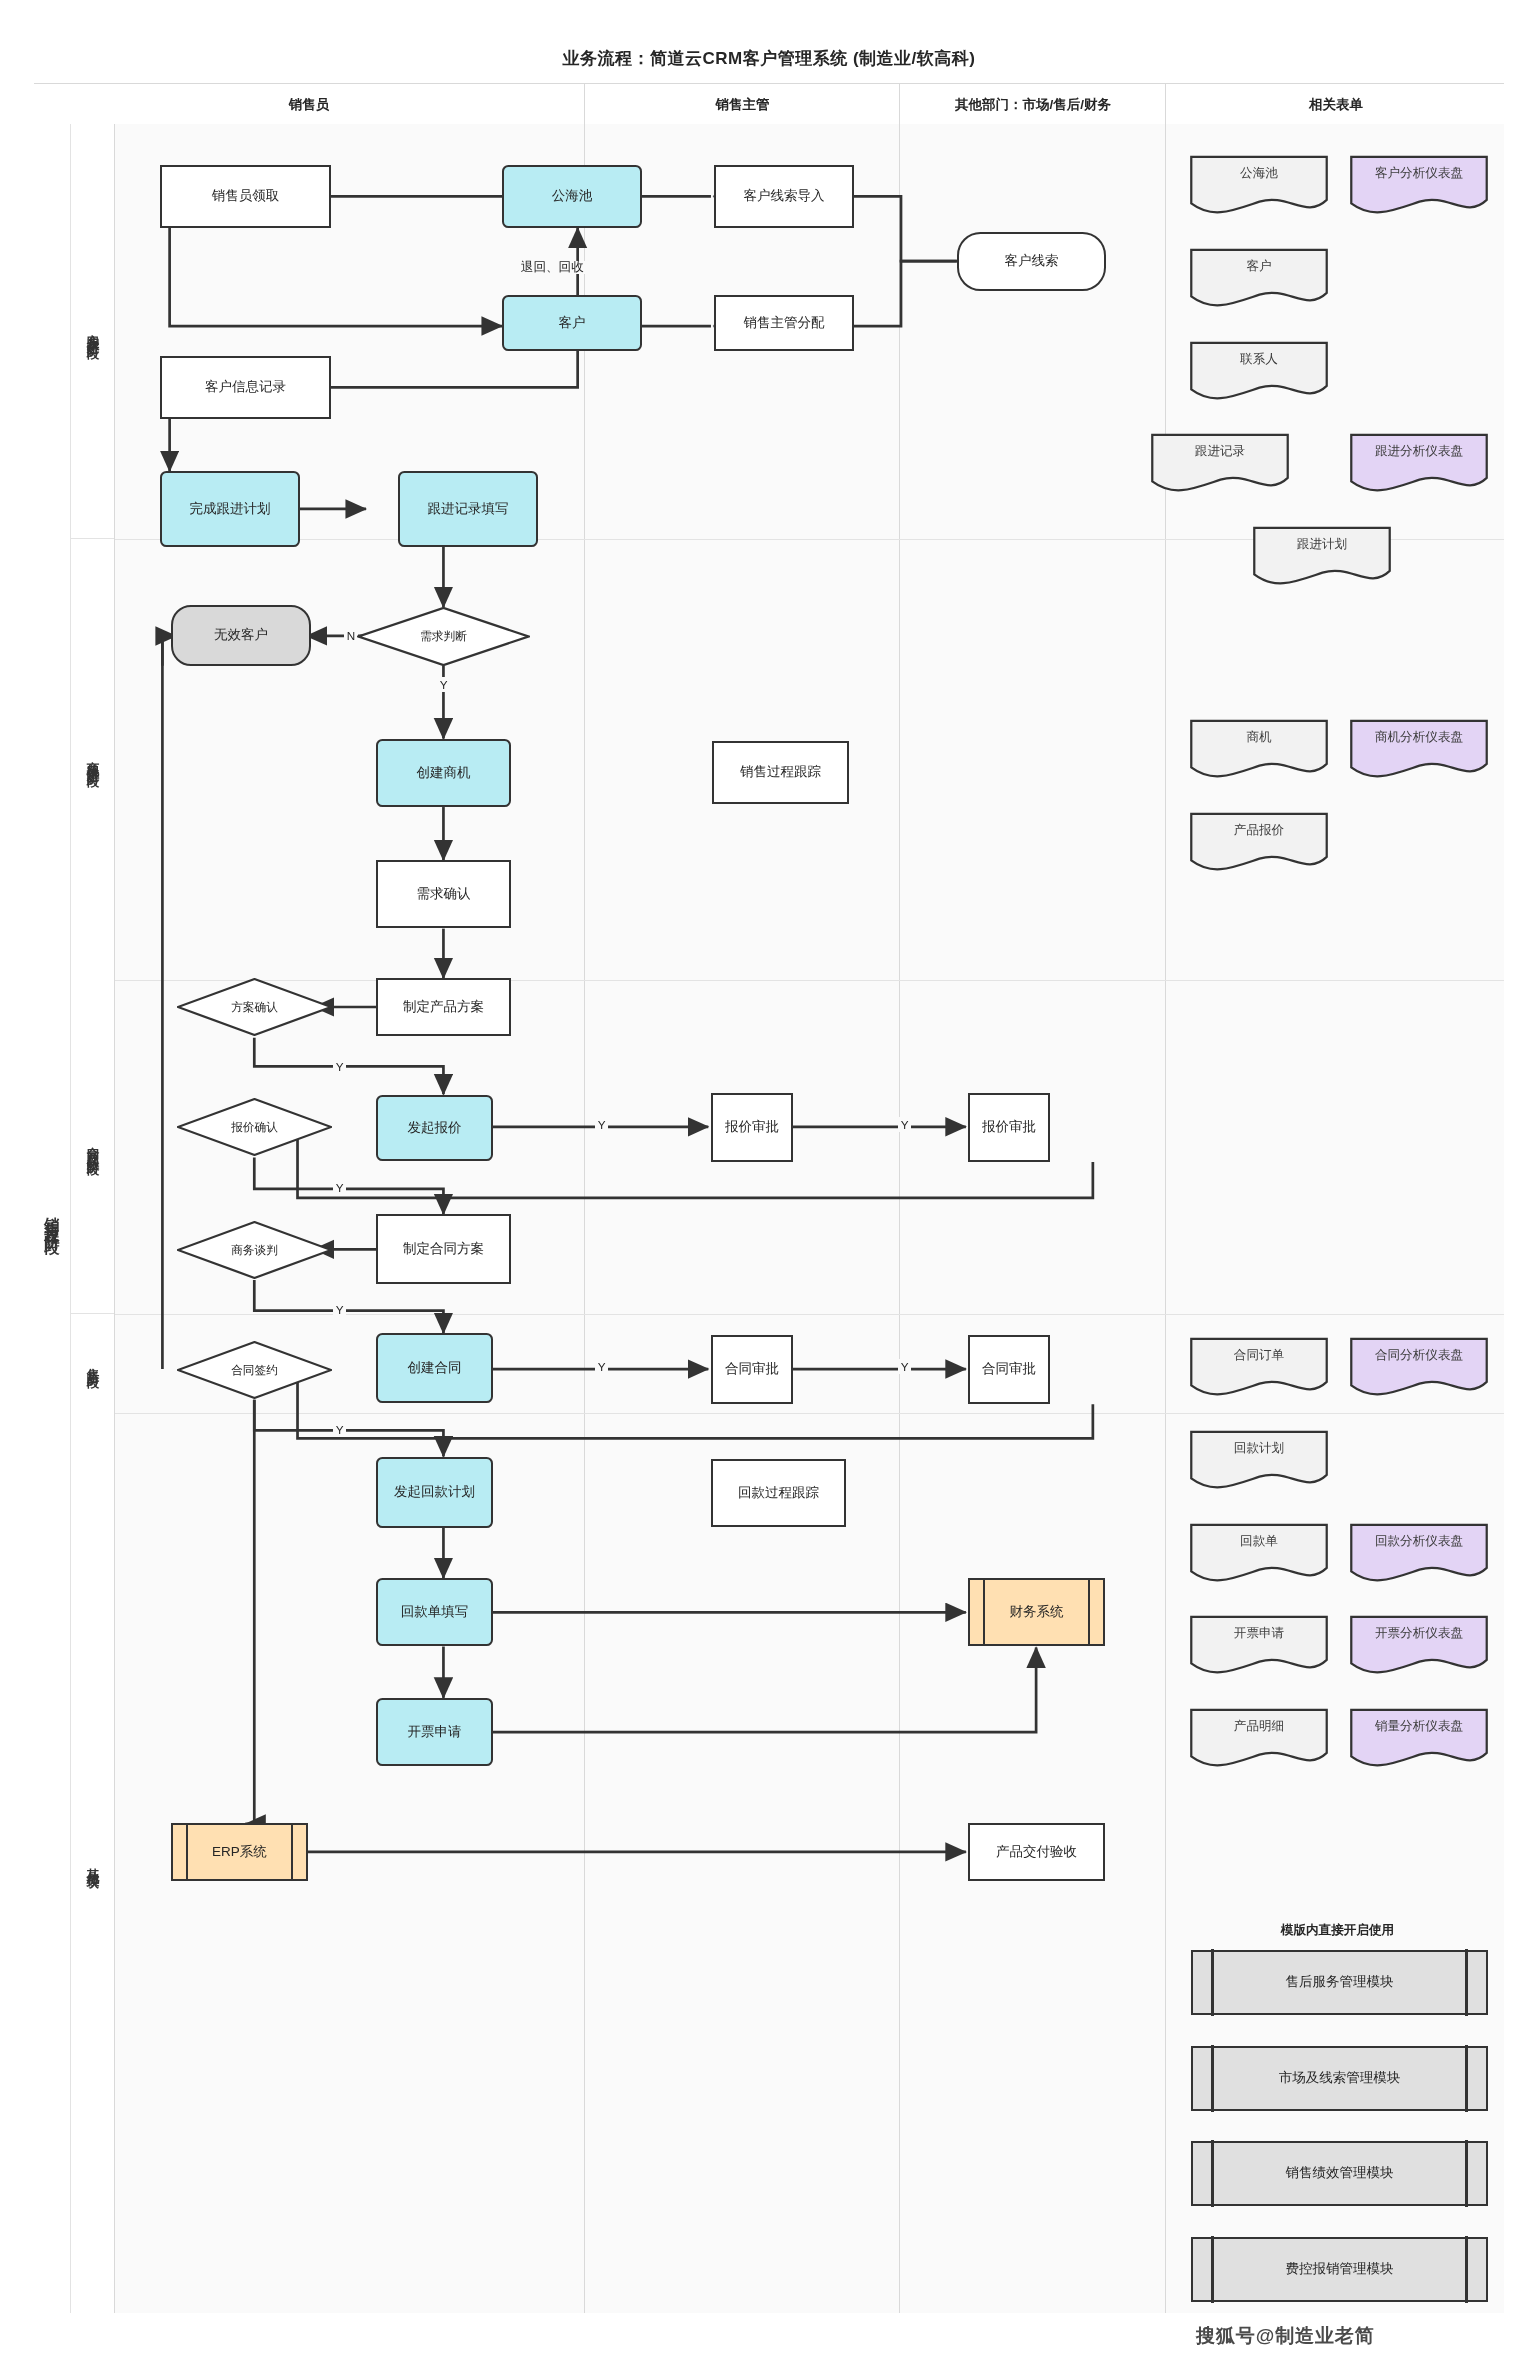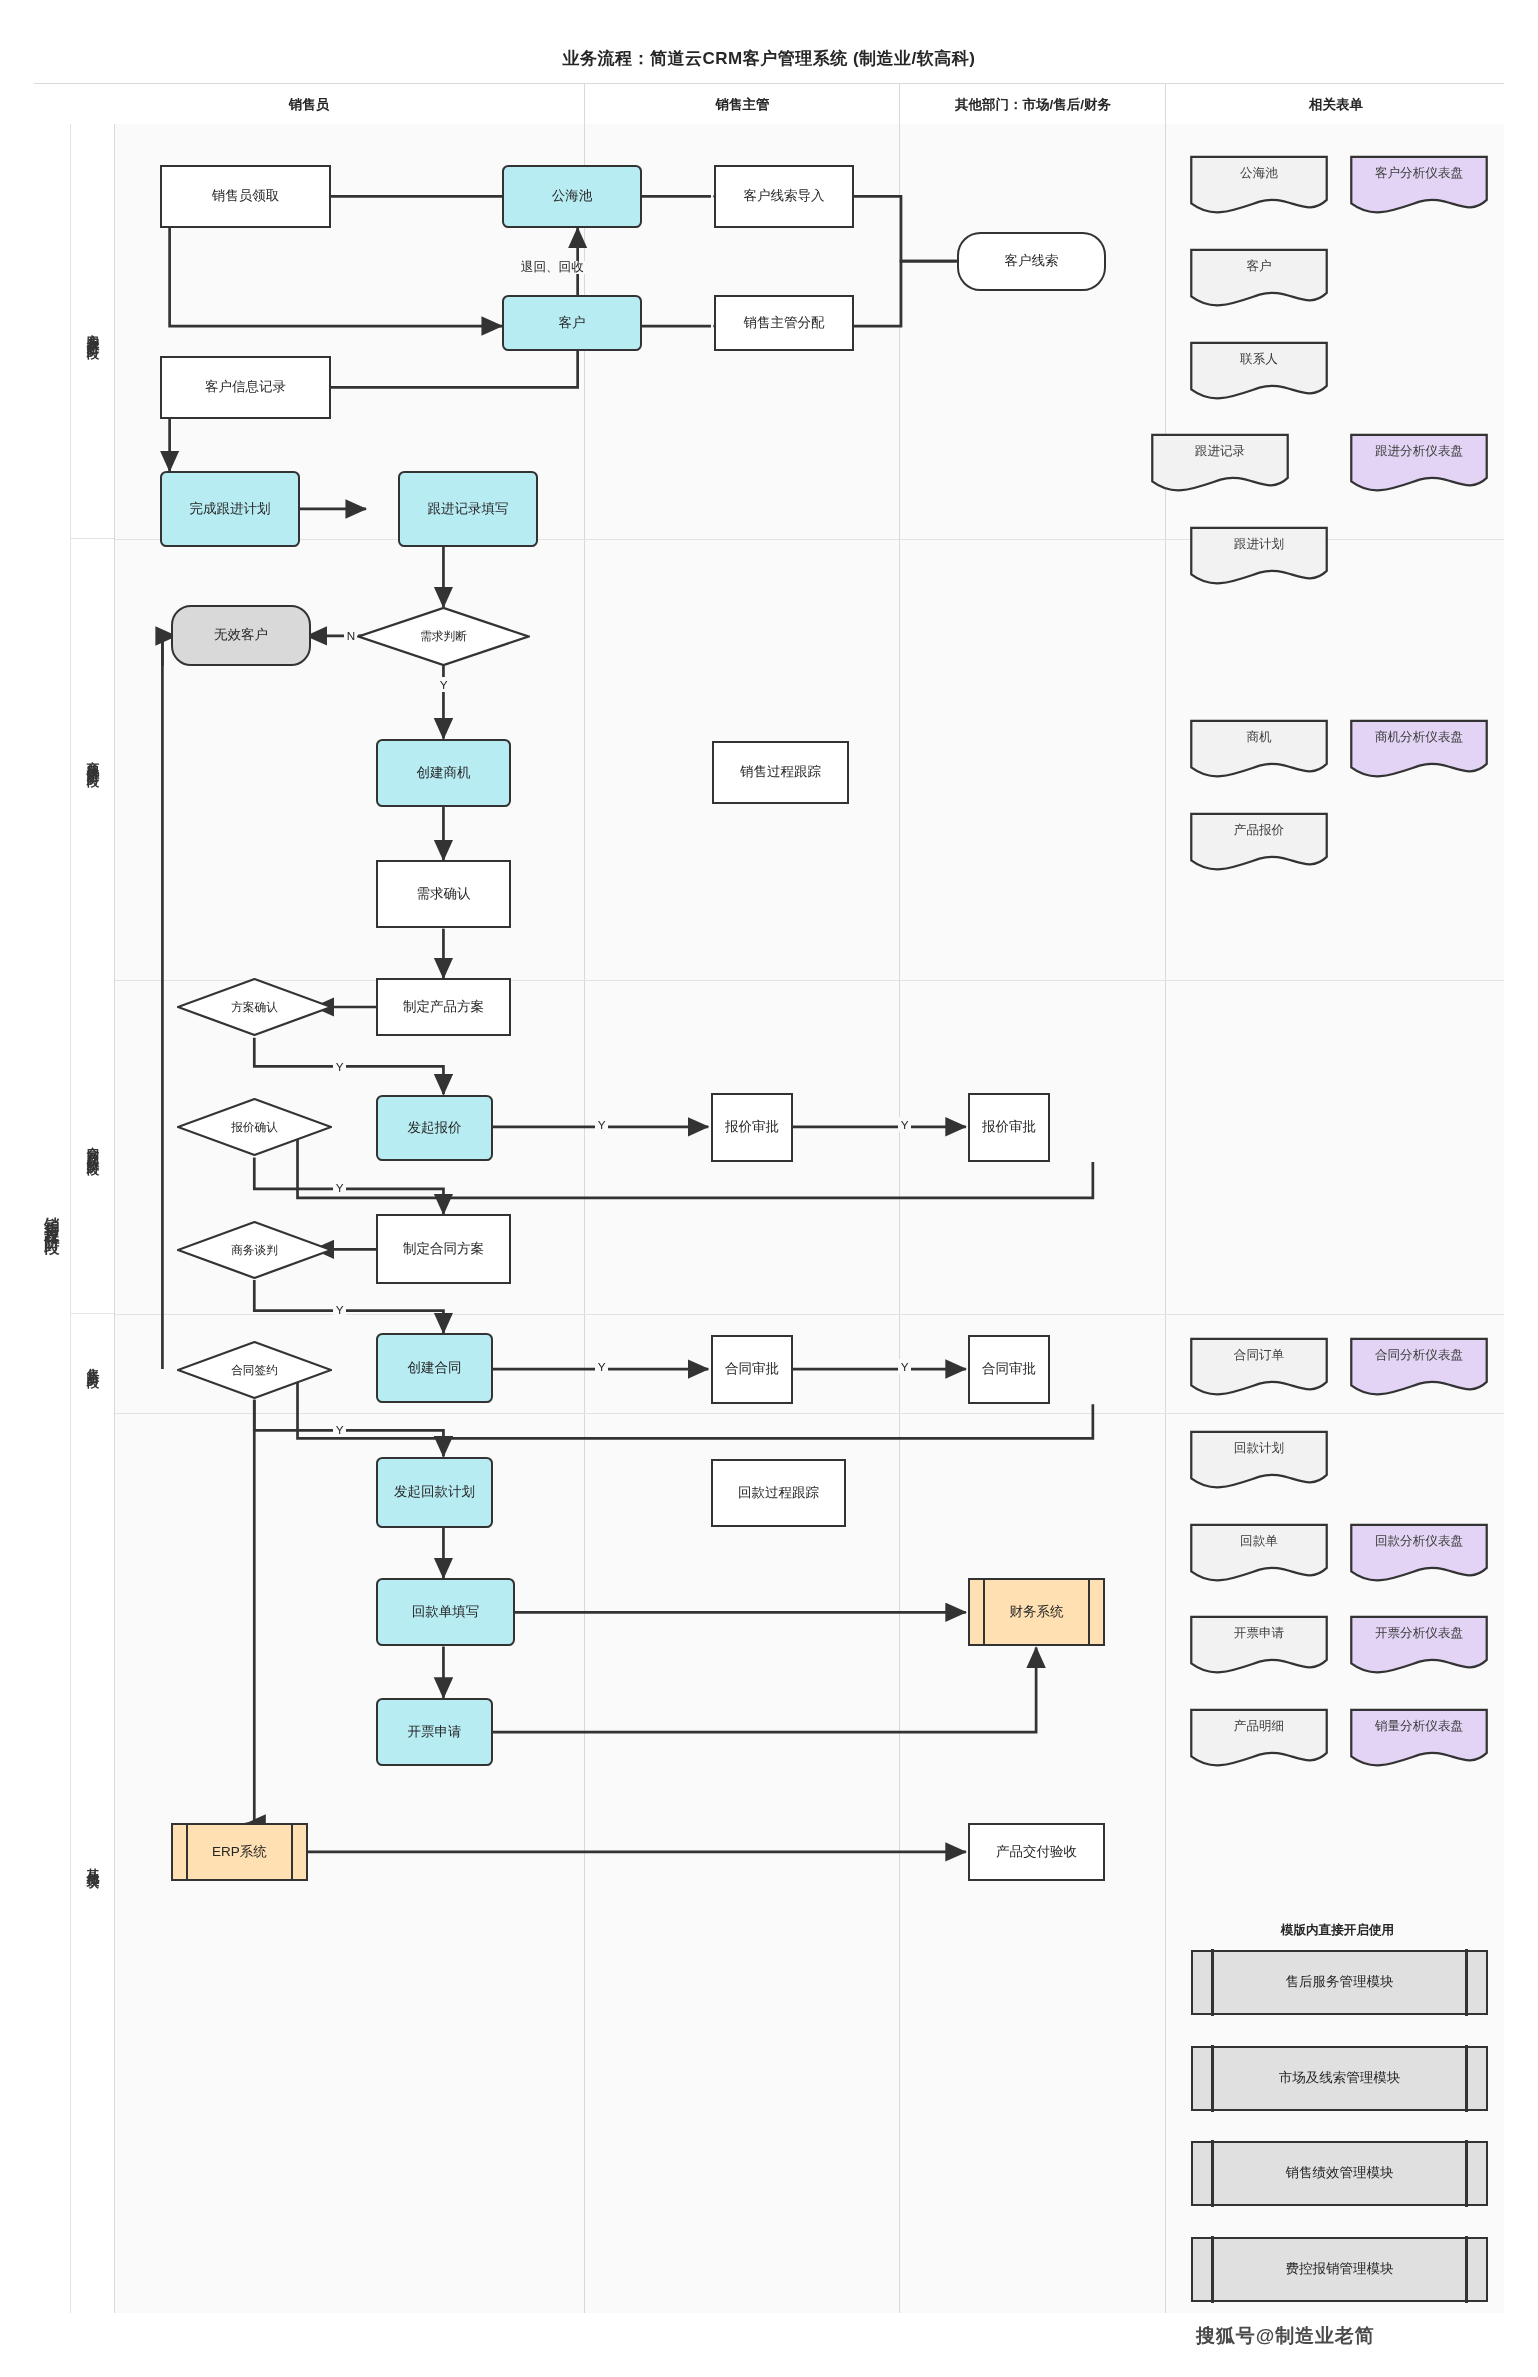--- a/index.html
+++ b/index.html
@@ -337,21 +337,21 @@
     </div>
 
   <div class="node n-sys" style="left:376px;top:1457px;width:117px;height:71px;">
     <span>发起回款计划</span>
     </div>
 
   <div class="node n-proc" style="left:711px;top:1459px;width:135px;height:68px;">
     <span>回款过程跟踪</span>
     </div>
 
-  <div class="node n-sys" style="left:376px;top:1578px;width:139px;height:68px;">
+  <div class="node n-sys" style="left:376px;top:1578px;width:117px;height:68px;">
     <span>回款单填写</span>
     </div>
 
   <div class="node n-ext" style="left:968px;top:1578px;width:137px;height:68px;">
     <span>财务系统</span>
     </div>
 
   <div class="node n-sys" style="left:376px;top:1698px;width:117px;height:68px;">
     <span>开票申请</span>
     </div>
@@ -393,21 +393,21 @@
         <path d="M2,2 H153 V50 C130,72 110,42 78,52 C48,62 26,72 2,54 Z" fill="#f2f2f2" stroke="#333" stroke-width="2.5"></path>
       </svg>
     <span>跟进记录</span>
     </div>
   <div class="doc" style="left:1349px;top:433px;width:140px;height:61px;">
     <svg width="140" height="61" viewBox="0 0 155 68">
         <path d="M2,2 H153 V50 C130,72 110,42 78,52 C48,62 26,72 2,54 Z" fill="#e3d4f5" stroke="#333" stroke-width="2.5"></path>
       </svg>
     <span>跟进分析仪表盘</span>
     </div>
-  <div class="doc" style="left:1189px;top:526px;width:140px;height:61px;text-align:right;">
+  <div class="doc" style="left:1252px;top:526px;width:140px;height:61px;text-align:right;">
     <svg width="140" height="61" viewBox="0 0 155 68">
         <path d="M2,2 H153 V50 C130,72 110,42 78,52 C48,62 26,72 2,54 Z" fill="#f2f2f2" stroke="#333" stroke-width="2.5"></path>
       </svg>
     <span>跟进计划</span>
     </div>
 
   <div class="doc" style="left:1189px;top:719px;width:140px;height:61px;">
     <svg width="140" height="61" viewBox="0 0 155 68">
         <path d="M2,2 H153 V50 C130,72 110,42 78,52 C48,62 26,72 2,54 Z" fill="#f2f2f2" stroke="#333" stroke-width="2.5"></path>
       </svg>

